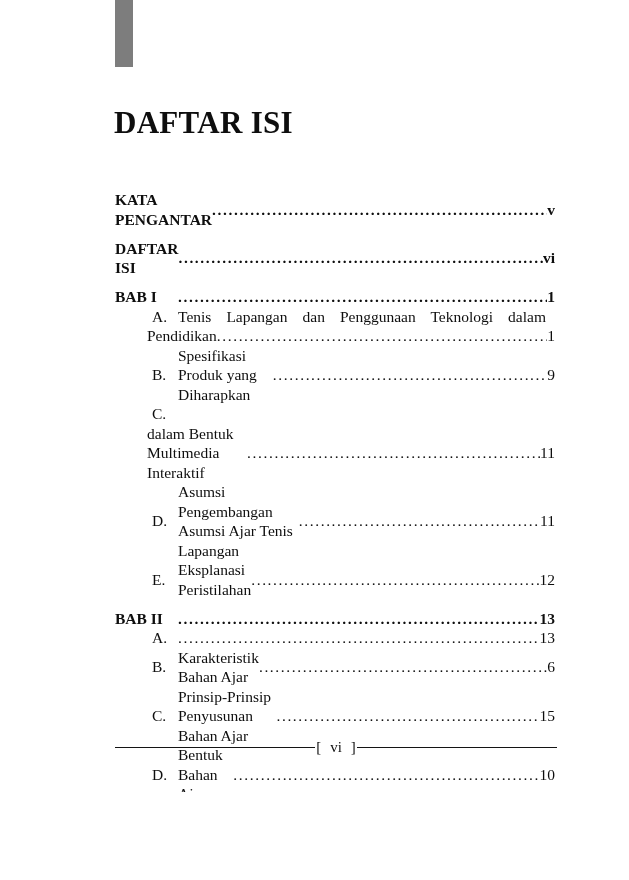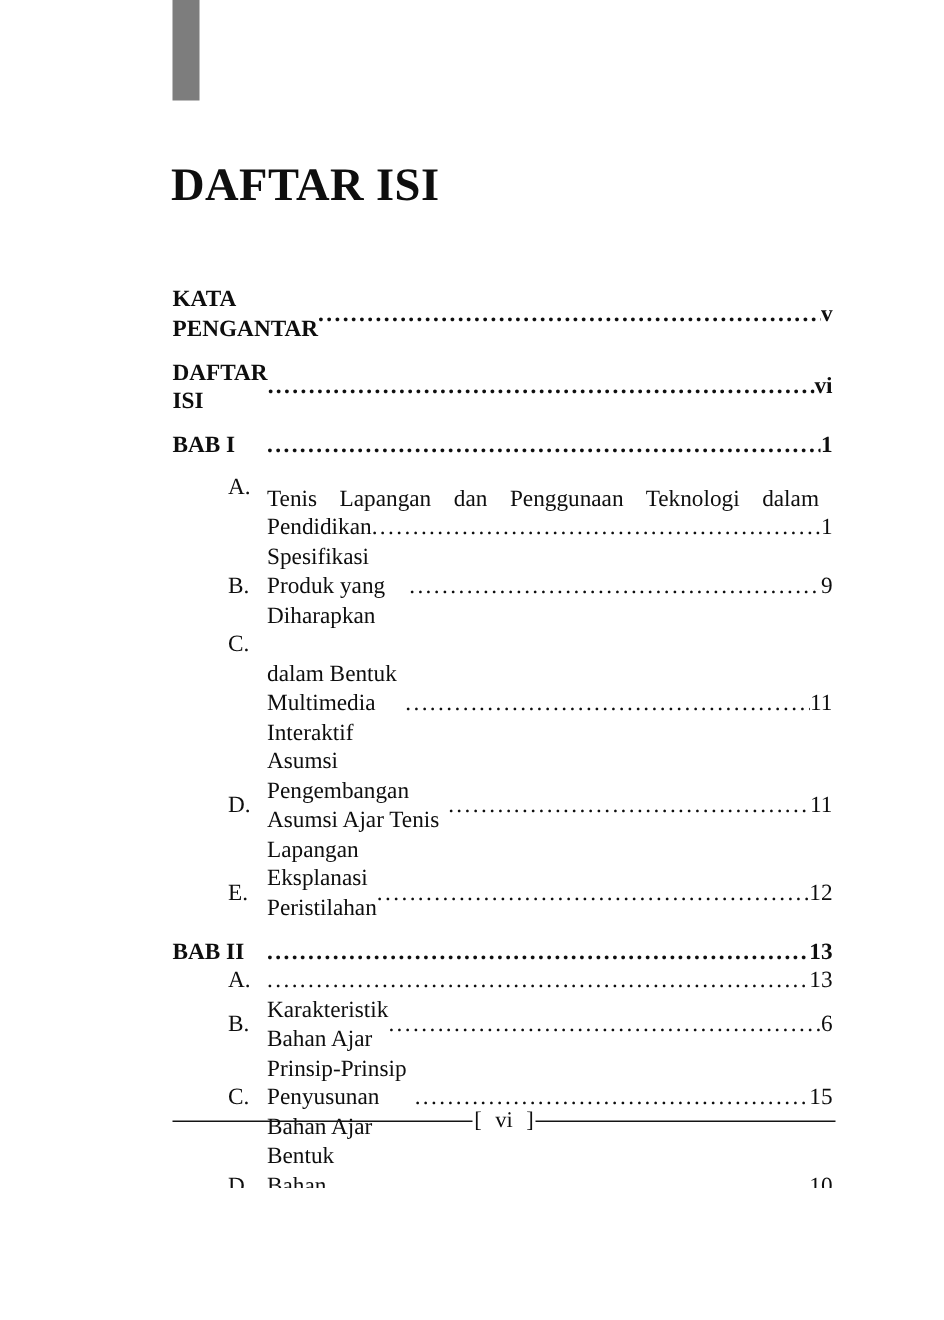--- a/index.html
+++ b/index.html
@@ -18,22 +18,22 @@
 
   .bab { flex:0 0 63px; }
   .ltr { flex:0 0 26px; margin-left:37px; }
   .dots { flex:1 1 auto; overflow:hidden; white-space:nowrap; }
   .dots::after {
     content:"........................................................................................................................";
     letter-spacing:1.6px;
   }
   .pg { flex:0 0 auto; }
 
-  .jtxt { flex:1 1 auto; text-align:justify; text-align-last:justify; padding-right:9px;margin-top:16px; }
-  .cont { margin-left:63px; }
+  .jtxt { flex:1 1 auto; text-align:justify; text-align-last:justify; padding-right:9px; }
+  .cont { margin-left:32px; }
 
   .footer { position:absolute; left:115px; top:737px; width:442px; height:20px;
             display:flex; align-items:center; font-size:15px; }
   .footer .rule { flex:1 1 auto; border-top:1.6px solid #141414; }
   .footer .flabel { flex:0 0 auto; display:flex; align-items:baseline; padding:0 1px; }
   .footer .flabel .vi { margin:0 9px; }
 </style>
 </head>
 <body>
 

